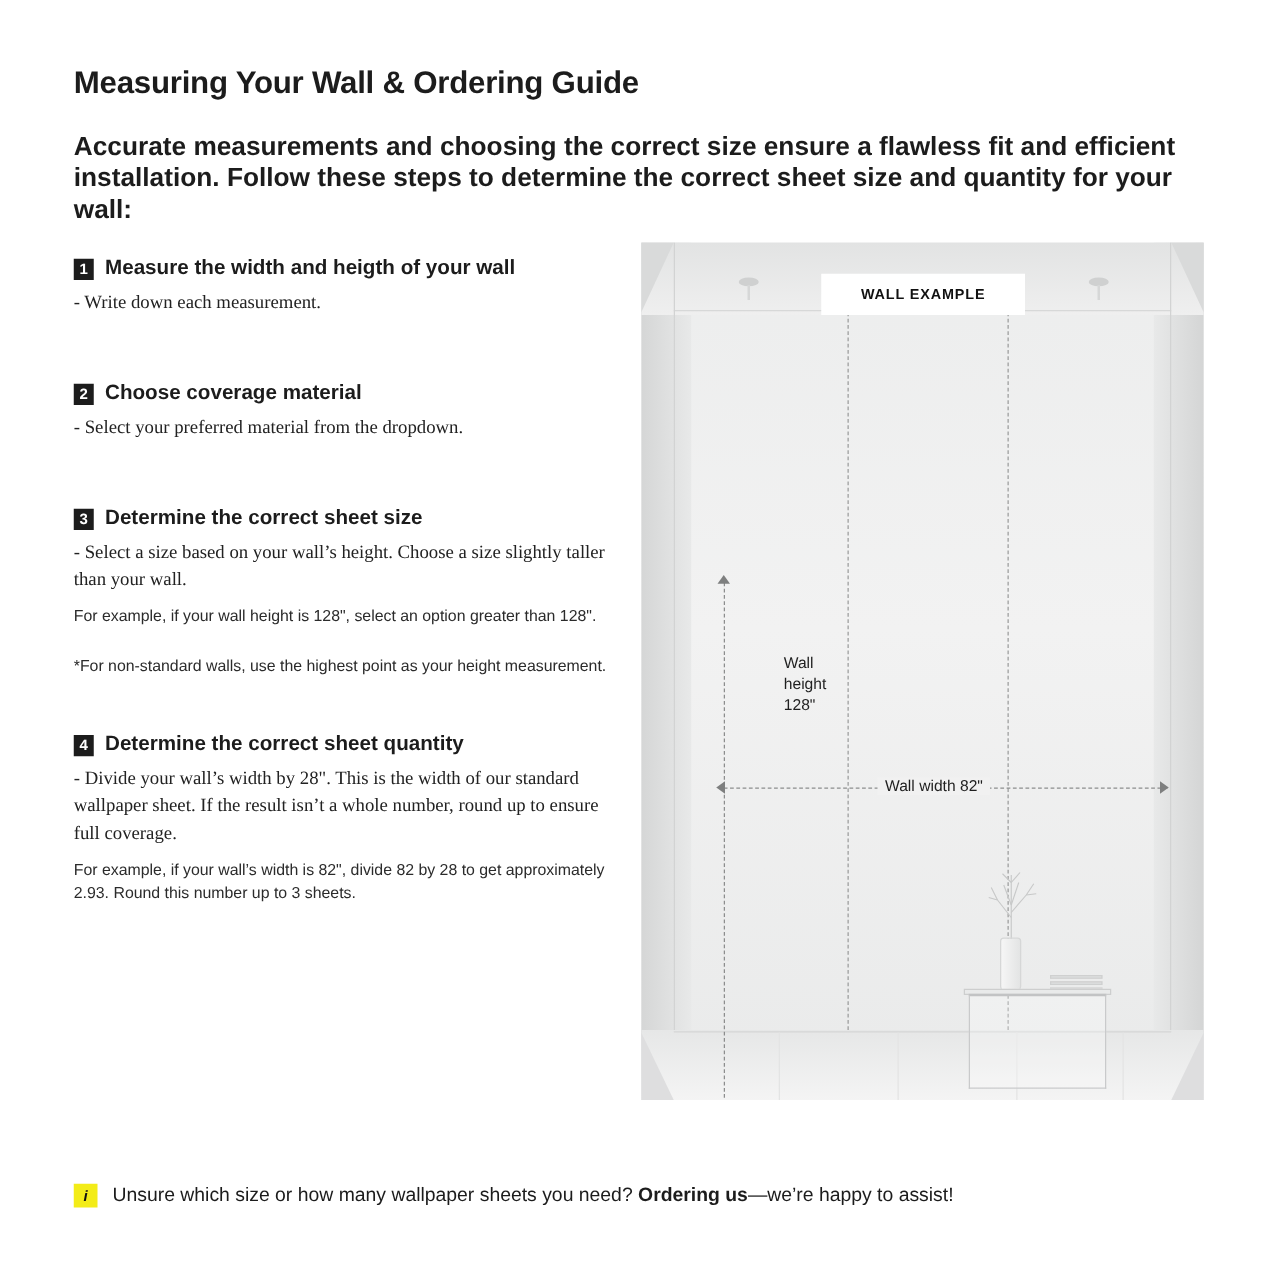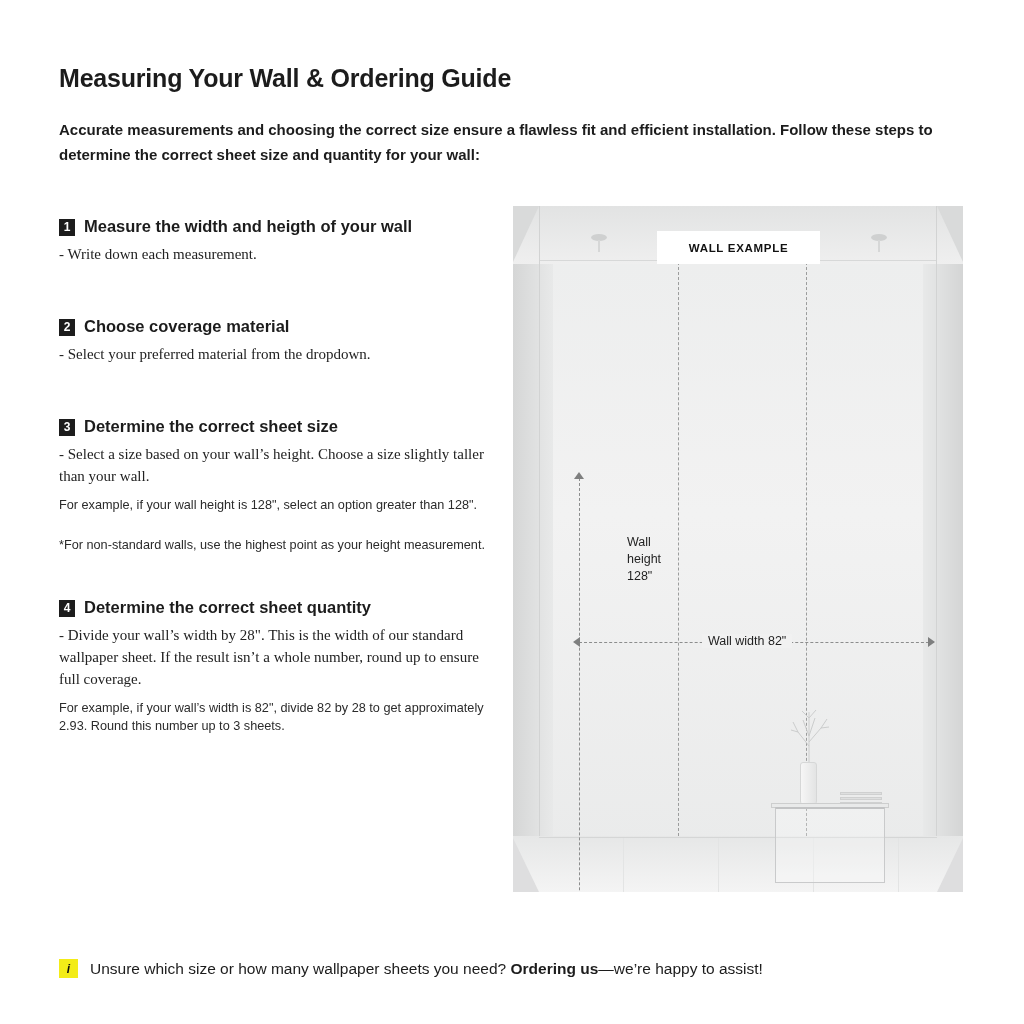--- a/index.html
+++ b/index.html
@@ -9,38 +9,38 @@
     height: 1024px;
     background: #ffffff;
     font-family: "Liberation Sans", sans-serif;
     color: #1a1a1a;
     overflow: hidden;
     position: relative;
   }
 
   .page {
     position: absolute;
-    left: 0; top: 12px;
+    left: 0; top: 0;
     width: 1024px; height: 776px;
   }
 
   
   .title {
     position: absolute;
     left: 59px; top: 52px;
     font-size: 25px;
     font-weight: bold;
     letter-spacing: -0.2px;
     color: #1c1c1c;
   }
   .intro {
     position: absolute;
     left: 59px; top: 105px;
     width: 915px;
-    font-size: 15px;
+    font-size: 21px;
     font-weight: bold;
     line-height: 25px;
     color: #1c1c1c;
   }
 
   
   .steps {
     position: absolute;
     left: 59px; top: 205px;
     width: 430px;

